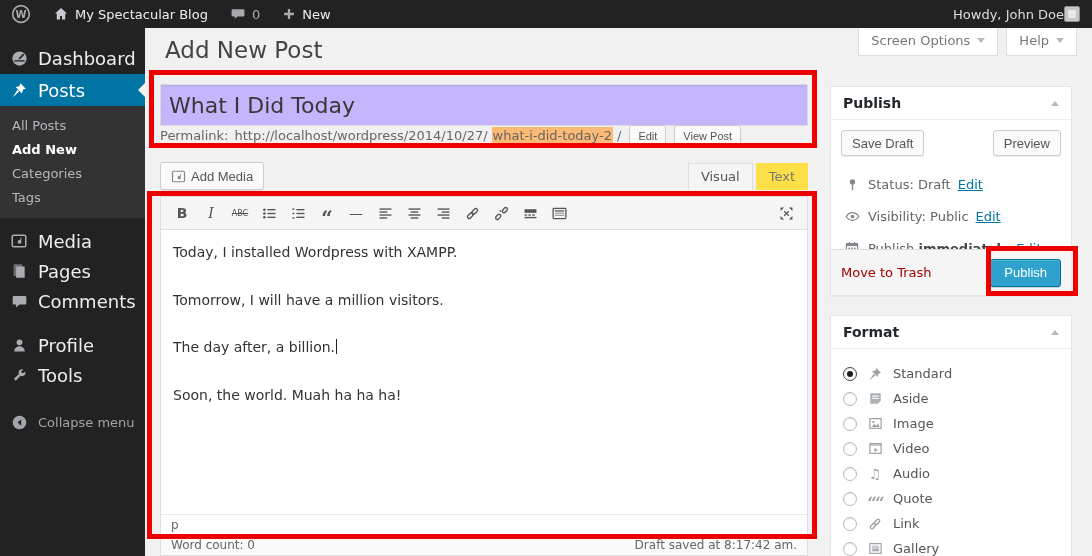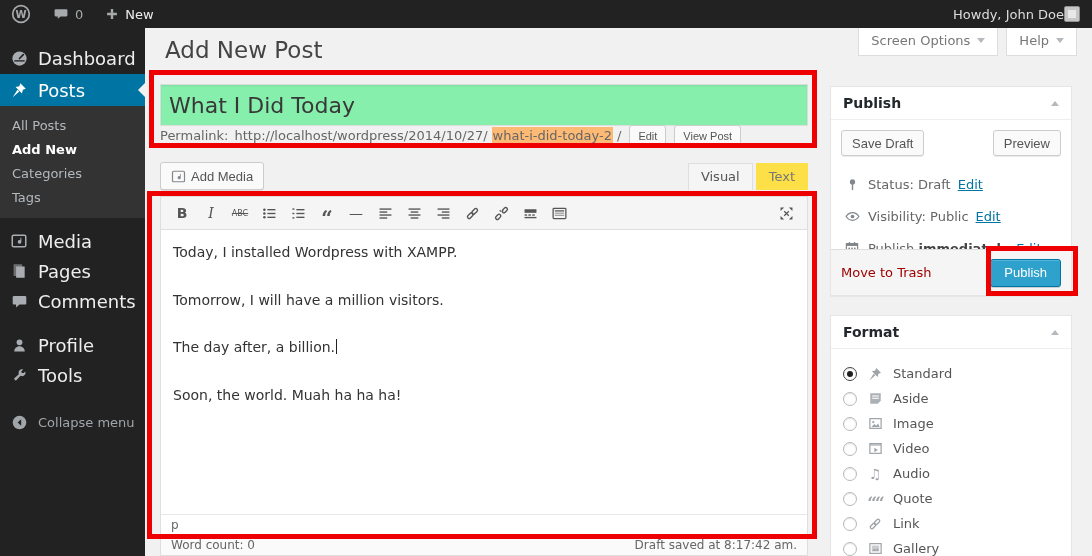--- a/index.html
+++ b/index.html
@@ -28,21 +28,21 @@
   .submenu-item.current { color:#fff; font-weight:bold; }
   .menu-gap { height:14px; }
 
   
   .content { position:absolute; left:145px; top:28px; width:947px; height:528px; background:#f1f1f1; }
   .screen-meta { position:absolute; top:0; right:15px; display:flex; gap:8px; z-index:5; }
   .meta-tab { background:#fff; border:1px solid #ddd; border-top:none; padding:5px 12px 7px; font-size:13px; color:#777; display:flex; align-items:center; gap:7px; cursor:pointer; }
   .caret-down { width:0; height:0; border-left:4px solid transparent; border-right:4px solid transparent; border-top:5px solid #b4b9be; }
   .page-title { position:absolute; left:20px; top:9px; font-size:23px; font-weight:400; color:#444;text-align:center; }
 
-  .title-input { position:absolute; left:15px; top:56px; width:648px; height:31px; background:#86efac; border:1px solid #ddd; box-shadow:inset 0 1px 2px rgba(0,0,0,.07); font-size:22px; color:#383838; padding:20px 8px; font-family:inherit; }
+  .title-input { position:absolute; left:15px; top:56px; width:648px; height:31px; background:#c4b5fd; border:1px solid #ddd; box-shadow:inset 0 1px 2px rgba(0,0,0,.07); font-size:22px; color:#383838; padding:20px 8px; font-family:inherit; }
   .permalink-row { position:absolute; left:15px; top:97px; display:flex; align-items:center; gap:4px; font-size:13px; color:#666; white-space:nowrap; }
   .slug-hl { background:#fdba74; padding:1px 1px; }
   .btn { display:inline-flex; align-items:center; justify-content:center; background:#fafafa; border:1px solid #ccc; border-radius:3px; color:#555; font-size:13px; height:26px; padding:0 10px; cursor:pointer; box-shadow:0 1px 0 rgba(0,0,0,.08); white-space:nowrap; }
   .btn-small { height:21px; font-size:11px; padding:0 8px; margin-left:4px; }
 
   .media-row { position:absolute; left:15px; top:134px; width:648px; display:flex; align-items:flex-end; }
   .add-media { gap:5px; height:28px; }
   .editor-tabs { margin-left:auto; display:flex; align-items:flex-end; }
   .etab { padding:5px 12px 6px; font-size:13px; cursor:pointer; }
   .etab.active { background:#f5f5f5; border:1px solid #dedede; border-bottom:none; color:#555; }
@@ -107,20 +107,28 @@
       <span>
         <svg width="20" height="20" viewBox="0 0 20 20">
             <circle cx="10" cy="10" r="8.3" fill="none" stroke="#a7aaad" stroke-width="1.7"></circle>
             <text x="10" y="13.8" text-anchor="middle" font-size="10" font-weight="bold" fill="#a7aaad" font-family="DejaVu Sans">W</text>
           </svg>
       </span>
     </div>
     <div class="ab-item">
       <span>
         <svg width="16" height="16" viewBox="0 0 20 20">
+            <path d="M10 2.5L2.5 9.5h2.2V17h4.1v-4.6h2.4V17h4.1V9.5h2.2z" fill="#c7cbcf"></path>
+          </svg>
+      </span>
+      <span>My Spectacular Blog</span>
+    </div>
+    <div class="ab-item">
+      <span>
+        <svg width="16" height="16" viewBox="0 0 20 20">
             <path d="M3.5 4h13c.8 0 1.5.7 1.5 1.5v6c0 .8-.7 1.5-1.5 1.5H9.5L6 16v-3H3.5c-.8 0-1.5-.7-1.5-1.5v-6C2 4.7 2.7 4 3.5 4z" fill="#a7aaad"></path>
           </svg>
       </span>
       <span class="ab-count">0</span>
     </div>
     <div class="ab-item">
       <span>
         <svg width="14" height="14" viewBox="0 0 20 20">
             <path d="M8.3 3h3.4v5.3H17v3.4h-5.3V17H8.3v-5.3H3V8.3h5.3z" fill="#a7aaad"></path>
           </svg>

